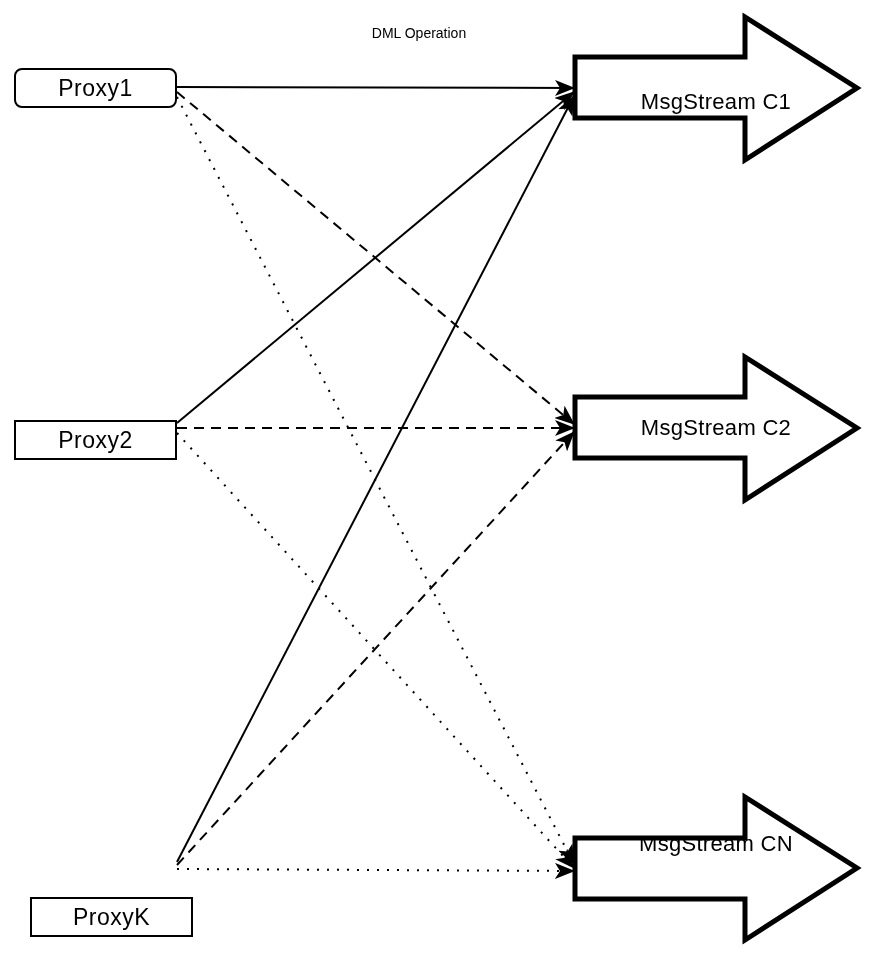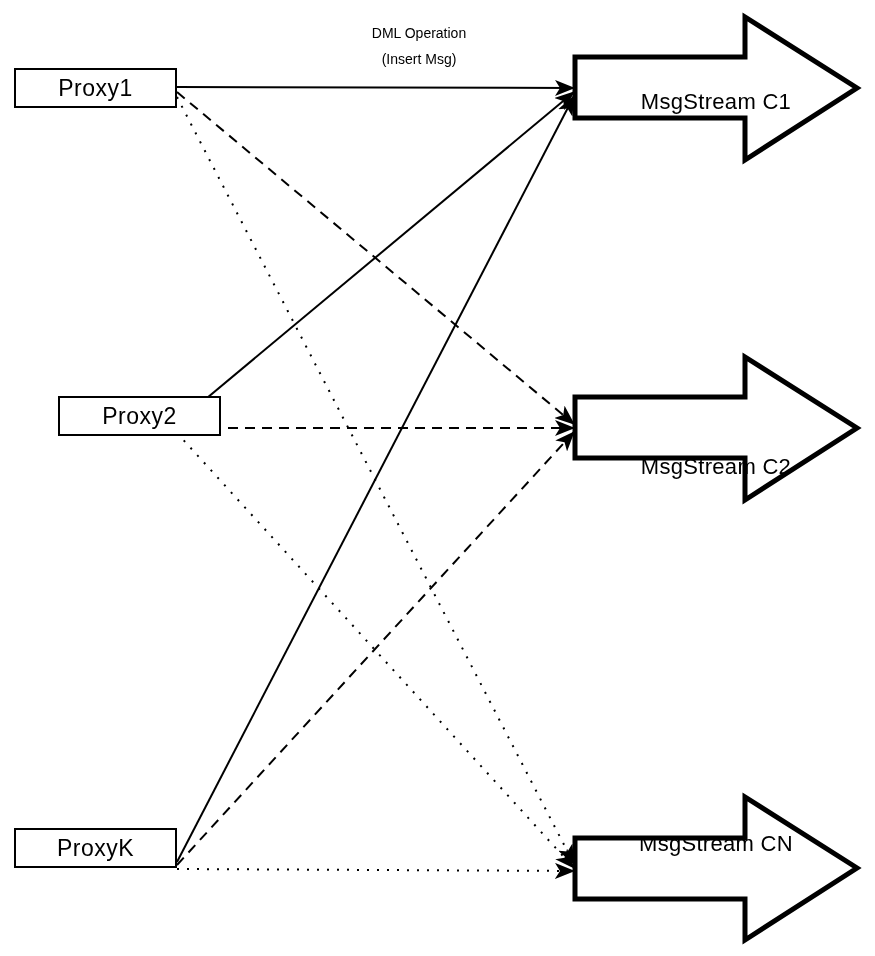--- a/index.html
+++ b/index.html
@@ -27,38 +27,38 @@
     width: 159px;            
     height: 36px;
     border: 2px solid #000000;
     background: #ffffff;
     display: flex;
     align-items: center;
     justify-content: center;
     font-size: 23px;
     letter-spacing: 0.5px;
   }
-  .proxy-box.p1 { top: 68px; }
-  .proxy-box.p2 { top: 396px; margin-left: 44px; }
-  .proxy-box.pk { top: 828px; }
+  .proxy-box.p1 { top: 68px; border-radius: 8px; }
+  .proxy-box.p2 { top: 420px; }
+  .proxy-box.pk { top: 897px; margin-left: 16px; }
 
   .stream-label {
     position: absolute;
     left: 575px;
     width: 282px;
     height: 40px;
     display: flex;
     align-items: center;
     justify-content: center;
     font-size: 22px;
     letter-spacing: 0.3px;
     pointer-events: none;
   }
   .stream-label.s1 { top: 68px; margin-top: 14px; }
-  .stream-label.s2 { top: 408px; margin-top: 39px; }
+  .stream-label.s2 { top: 408px; }
   .stream-label.sn { top: 824px; }
 
   .edge-label {
     position: absolute;
     left: 309px;
     top: 20px;
     width: 220px;
     text-align: center;
     font-size: 14px;
     line-height: 26px;
@@ -102,16 +102,15 @@
   <div class="proxy-box pk">
     <span>ProxyK</span>
   </div>
 
   <div class="stream-label s1">MsgStream C1</div>
   <div class="stream-label s2">MsgStream C2</div>
   <div class="stream-label sn">MsgStream CN</div>
 
   <div class="edge-label">
     <div>DML Operation</div>
-    <div>(Insert Msg)</div>
   </div>
 
 </div>
 
 </body></html>

